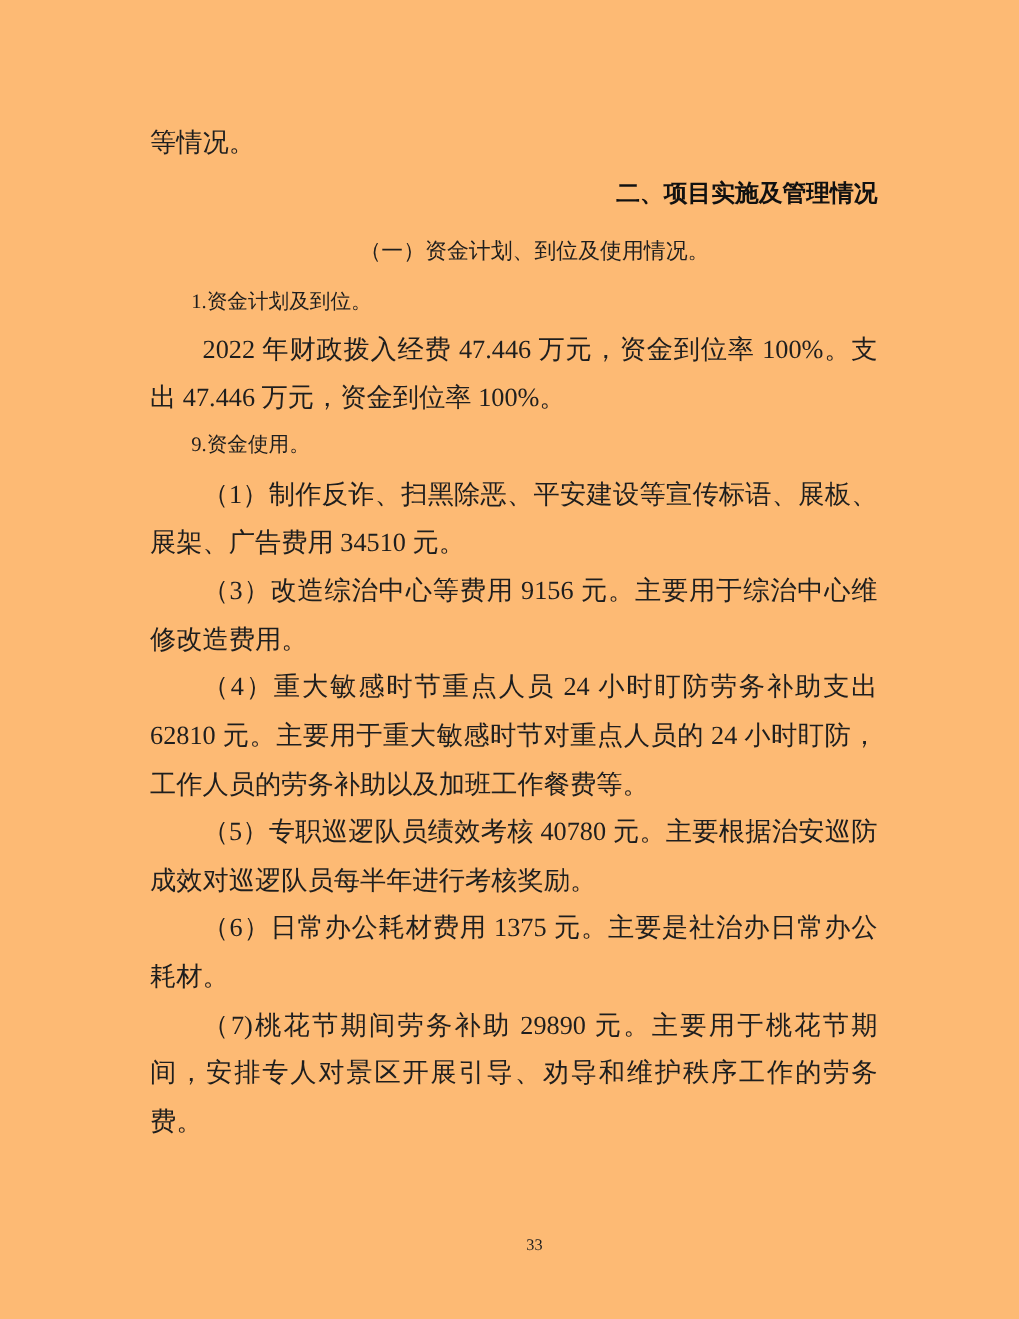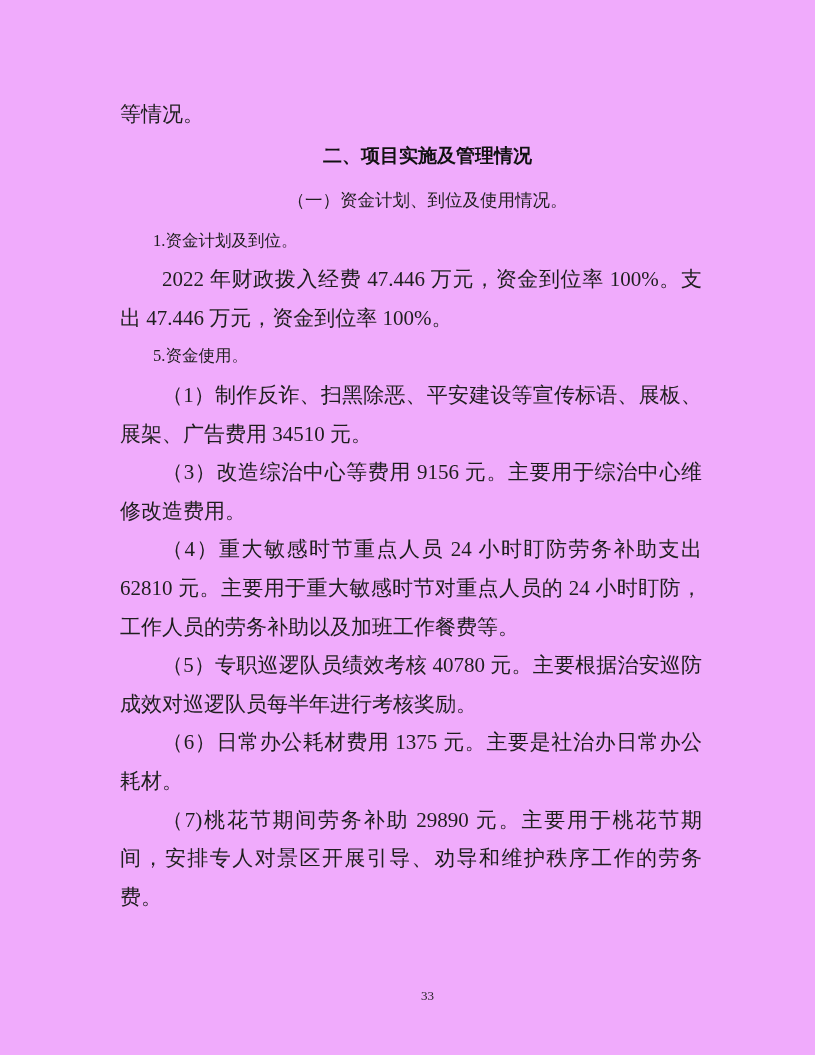--- a/index.html
+++ b/index.html
@@ -12,21 +12,21 @@
     width: 815px;
     height: 1055px;
     position: relative;
     font-family: "Liberation Serif", serif;
     color: #1e1e1e;
     overflow: hidden;
   }
   .page {
     position: absolute;
     inset: 0;
-    background: #f0abfc;
+    background: #fdba74;
   }
   .content {
     position: absolute;
     left: 120px;
     top: 95px;
     width: 582px;
   }
   .content p {
     margin: 0;
     padding: 0;
@@ -36,21 +36,21 @@
     line-height: 38.6px;
     text-align: left;
     text-indent: 0;
   }
   .section-heading {
     font-family: "Liberation Sans", sans-serif;
     font-weight: 700;
     font-size: 19px;
     line-height: 44px;
     text-indent: 33px;
-    text-align: center;
+    text-align: right;
     color: #111111;
   }
   .subsection-heading {
     font-size: 17.5px;
     line-height: 44px;
     text-indent: 33px;
     text-align: center;
   }
   .item-heading {
     font-size: 16.5px;
@@ -85,21 +85,21 @@
     <p class="continuation">等情况。</p>
 
     <p class="section-heading">二、项目实施及管理情况</p>
 
     <p class="subsection-heading">（一）资金计划、到位及使用情况。</p>
 
     <p class="item-heading">1.资金计划及到位。</p>
 
     <p class="body-para">2022 年财政拨入经费 47.446 万元，资金到位率 100%。支出 47.446 万元，资金到位率 100%。</p>
 
-    <p class="item-heading">5.资金使用。</p>
+    <p class="item-heading">9.资金使用。</p>
 
     <p class="body-para">（1）制作反诈、扫黑除恶、平安建设等宣传标语、展板、展架、广告费用 34510 元。</p>
 
 
     <p class="body-para">（3）改造综治中心等费用 9156 元。主要用于综治中心维修改造费用。</p>
 
     <p class="body-para">（4）重大敏感时节重点人员 24 小时盯防劳务补助支出 62810 元。主要用于重大敏感时节对重点人员的 24 小时盯防，工作人员的劳务补助以及加班工作餐费等。</p>
 
     <p class="body-para">（5）专职巡逻队员绩效考核 40780 元。主要根据治安巡防成效对巡逻队员每半年进行考核奖励。</p>
 

